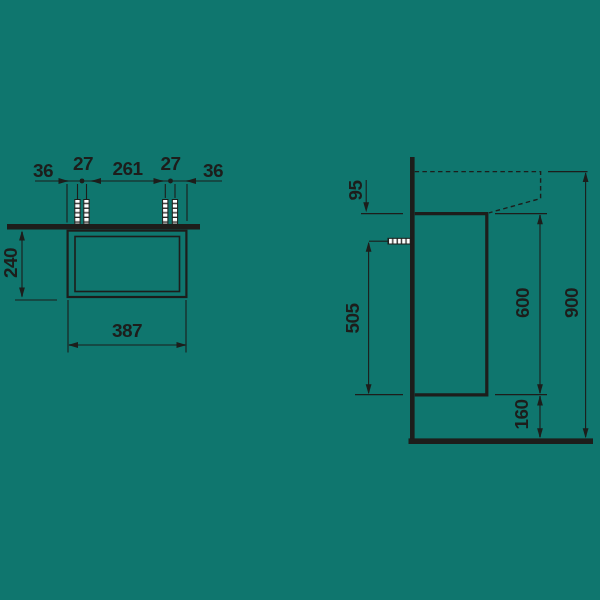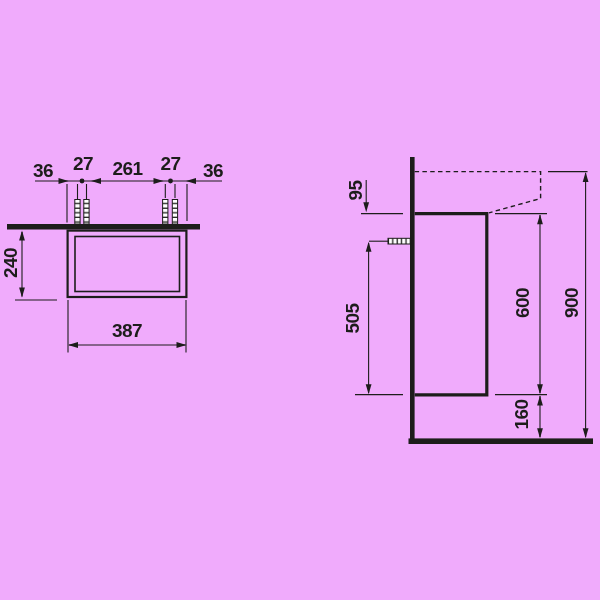--- a/index.html
+++ b/index.html
@@ -1,16 +1,16 @@
 <!DOCTYPE html>
 <html><head>
 <meta charset="utf-8">
 <style>
   html,body{margin:0;padding:0;background:#fff;}
-  .stage{position:relative;width:600px;height:600px;background:#f0abfc;overflow:hidden;}
+  .stage{position:relative;width:600px;height:600px;background:#0f766e;overflow:hidden;}
   svg{position:absolute;left:0;top:0;}
   .dim{font-family:"Liberation Sans",sans-serif;font-weight:700;font-size:19px;letter-spacing:-0.6px;fill:#1d1d1b;}
   .thin{stroke:#1d1d1b;stroke-width:1.1;fill:none;}
   .med{stroke:#1d1d1b;stroke-width:1.6;fill:none;}
   .bold2{stroke:#1d1d1b;stroke-width:2.2;fill:none;}
   .bold3{stroke:#1d1d1b;stroke-width:3.2;fill:none;}
   .dashed{stroke:#1d1d1b;stroke-width:1.4;fill:none;stroke-dasharray:4.5 3.3;}
   .fillk{fill:#1d1d1b;stroke:none;}
 </style>
 </head>

